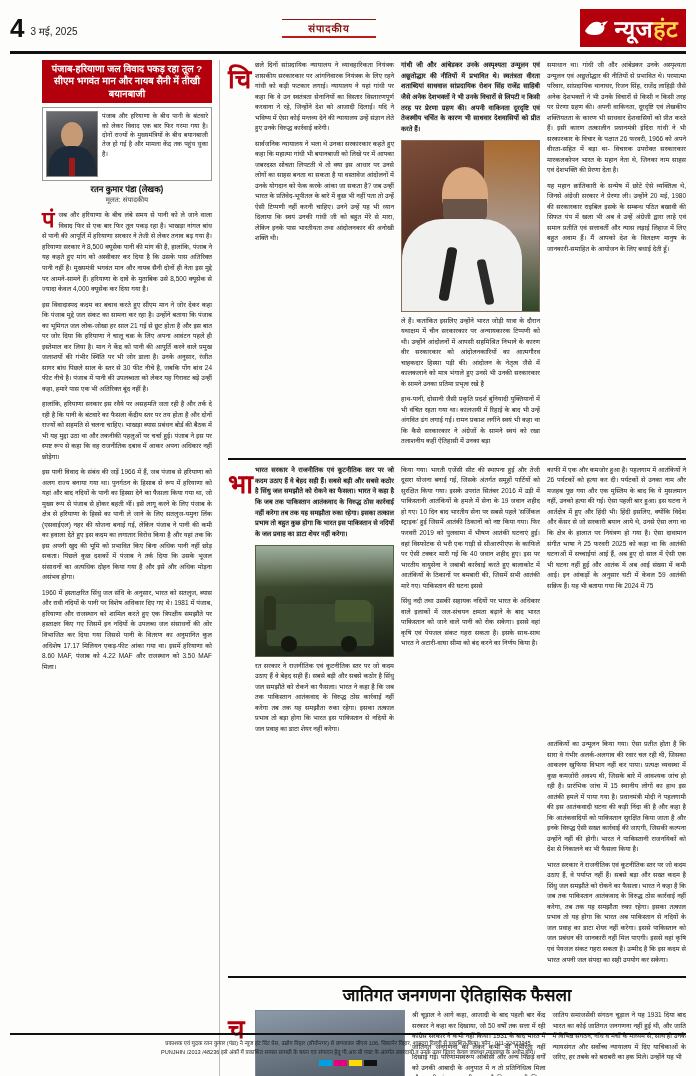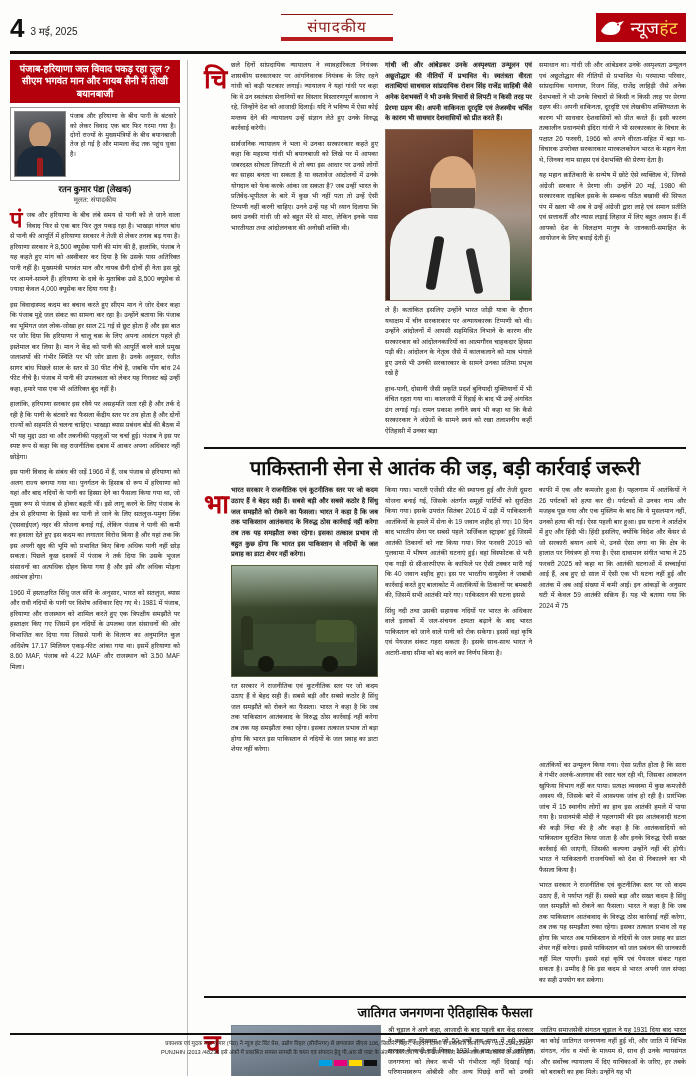--- a/index.html
+++ b/index.html
@@ -33,47 +33,48 @@
     font-size: 26px; font-weight: bold; line-height: 1;
     color:#111;
   }
   .page-date { font-size: 10px; color:#222; padding-bottom:3px; }
   .mast-center {
     flex: 1;
     text-align: center;
   }
   .section-title {
     display:inline-block;
-    font-size: 15px;
-    font-weight: normal;
+    font-size: 10px;
+    font-weight: bold;
     color: #8a1512;
     letter-spacing: 1px;
     border-top: 1px solid #8a1512;
-    border-bottom: 4px solid #b91c1c;
+    border-bottom: 2px solid #b91c1c;
     padding: 1px 26px;
   }
   .mast-right {
     display:flex; align-items:center; gap:4px;
     background:#b3000c;
     padding: 3px 8px 3px 4px;
   }
   .logo-bird { width: 26px; height: 20px; position: relative; }
   .logo-bird svg { display:block; }
   .brand {
-    color:#fff; font-size: 17px; font-weight: normal; letter-spacing: .5px;
+    color:#fff; font-size: 23px; font-weight: bold; letter-spacing: .5px;
   }
   .brand .brand-2 { color:#ffd54a; }
 
   
   .content {
     display: grid;
     grid-template-columns: 178px 1fr;
-    gap: 16px;
+    gap: 8px;
     margin-top: 6px;
     height: 956px;
+    margin-left: 32px;
   }
   .col-left { border-right: 1px solid #bdbdbd; padding-right: 7px; }
   .col-right { display: flex; flex-direction: column; }
 
   
   .lead-head {
     background:#b3000c;
     color:#fff;
     font-size: 9.6px;
     font-weight: bold;
@@ -222,21 +223,21 @@
   .photo-army .sky {
     position:absolute; left:0; top:0; width:100%; height: 38%;
     background: linear-gradient(180deg,#9fb0a0 0%, rgba(159,176,160,0) 100%);
   }
 
   
   .bot-grid {
     display:grid; grid-template-columns: 20px 150px 1fr 1fr; gap: 7px;
   }
   .bot-head {
-    font-size: 13px; font-weight: bold; text-align:center; margin: 0 0 4px 0;
+    font-size: 17px; font-weight: bold; text-align:center; margin: 0 0 4px 0;
   }
   .photo-author2 {
     width: 100%; height: 126px;
     background: linear-gradient(170deg,#8d9aa8 0%,#55606c 55%,#2d343c 100%);
     position: relative; overflow:hidden; border:1px solid #7d8894;
   }
 
   
   .footer {
     position:absolute; left: 10px; right: 10px; bottom: 10px;
@@ -329,21 +330,20 @@
           <div>
             <p class="body">समाधान था। गांधी जी और आंबेडकर उनके अस्पृश्यता उन्मूलन एवं अछूतोद्धार की नीतियों से प्रभावित थे। परमात्मा परिवार, सांप्रदायिक थानाघर, रिजन सिंह, राजेंद्र लाहिड़ी जैसे अनेक देशभक्तों ने भी उनके विचारों से किसी न किसी तरह पर प्रेरणा ग्रहण की। अपनी वाकिनता, दूरदृष्टि एवं लेखकीय शक्तियतता के कारण भी साधवार देशवासियों को प्रीत करते हैं। इसी कारण तत्कालीन प्रधानमंत्री इंदिरा गांधी ने भी सरकारकार के विचार के पक्षात 26 फरवरी, 1966 को अपने वीरता-सहित में बड़ा था- विचारक उपरोक्त सरकारकार मारकलकोपन भारत के महान नेता थे, जिनका नाम साहस एवं देशभक्ति की प्रेरणा देता है।</p>
             <p class="body">यह महान क्रांतिकारी के सन्मेष में छोटे ऐसे व्यक्तित्व थे, जिनसे अंग्रेजी सरकार ने प्रेरणा ली। उन्होंने 20 मई, 1980 की सरकारकार राइबिल इसके के सम्बन्ध पठित बखावी की सिफत पंप में खला भी अब वे उन्हें अंग्रेजी द्वारा लाहे एवं समान प्रतीति एवं सत्तावर्ती और न्यास लड़ाई लिहाज में लिए बहुत अवाम हैं। मैं आपको देश के विलक्षण मानुष के जानकारी-समाहित के आयोजन के लिए बधाई देती हूँ।</p>
           </div>
         </div>
       </div>
 
       <div class="rule"></div>
 
       <div>
-        <h2 class="mid-head">पाकिस्तानी सेना से आतंक की जड़, बड़ी कार्रवाई जरूरी</h2>
         <div class="mid-grid">
           <div>
             <span style="font-size:26px;font-weight:bold;color:#b3000c;">भा</span>
           </div>
           <div>
             <p class="body" style="font-weight:bold;font-size:6.6px;">भारत सरकार ने राजनीतिक एवं कूटनीतिक स्तर पर जो कदम उठाए हैं वे बेहद सही हैं। सबसे बड़ी और सबसे कठोर है सिंधु जल समझौते को रोकने का फैसला। भारत ने कहा है कि जब तक पाकिस्तान आतंकवाद के विरुद्ध ठोस कार्रवाई नहीं करेगा तब तक यह समझौता रुका रहेगा। इसका तत्काल प्रभाव तो बहुत कुछ होगा कि भारत इस पाकिस्तान से नदियों के जल प्रवाह का डाटा शेयर नहीं करेगा।</p>
             <div class="photo-army">
               <span class="sky"></span>
               <span class="truck"></span>
                 <span class="cab"></span>

